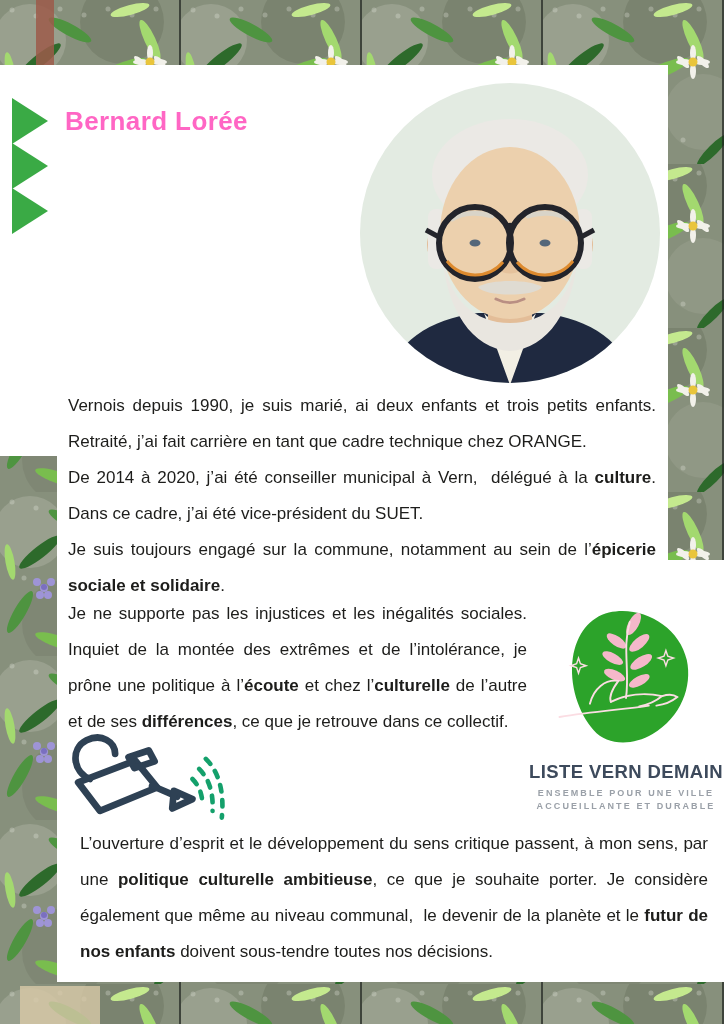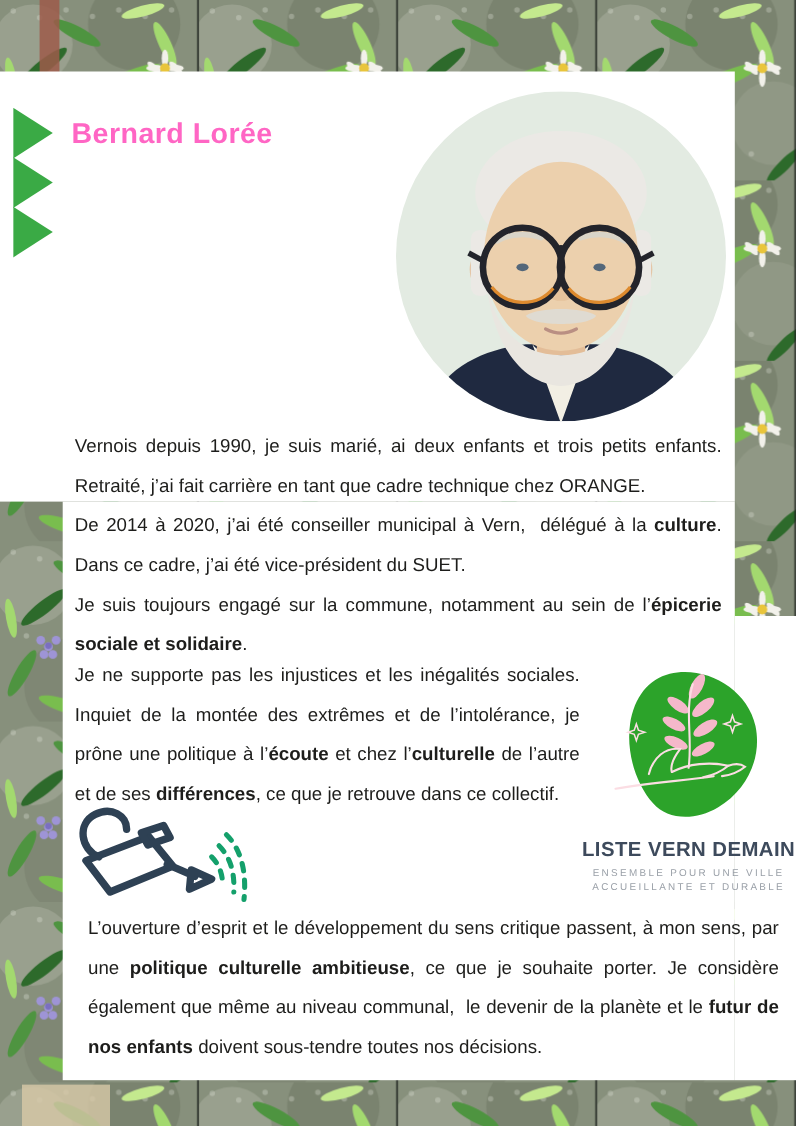--- a/index.html
+++ b/index.html
@@ -18,21 +18,21 @@
   .district{left:65px;top:197px;width:240px;font-size:21px;font-weight:700;color:#141414;}
   .portrait{left:360px;top:83px;width:300px;height:300px;border-radius:50%;overflow:hidden;}
   .para{font-size:17px;line-height:36px;color:#1d1d1b;text-align:justify;white-space:pre-wrap;}
   .para b{font-weight:700;}
   .p1{left:68px;top:388px;width:588px;}
   .p2{left:68px;top:596px;width:459px;}
   .p3{left:80px;top:826px;width:628px;}
   .logo-box{left:528px;top:603px;width:196px;text-align:center;}
   .logo-mark{width:152px;height:152px;margin:0 auto;display:block;}
   .logo-title{margin-top:6px;font-size:18.5px;font-weight:700;color:#3d4a5c;letter-spacing:.4px;}
-  .logo-tagline{margin-top:4px;font-size:9px;font-weight:400;color:#9aa0a8;letter-spacing:2.1px;line-height:13px;}
+  .logo-tagline{margin-top:4px;font-size:9px;font-weight:700;color:#9aa0a8;letter-spacing:2.1px;line-height:13px;}
   .can{left:58px;top:730px;width:168px;height:98px;}
 </style>
 </head>
 <body>
 
 <div class="page">
 
   <svg class="layer collage" viewBox="0 0 724 1024" preserveAspectRatio="none">
     <defs>
       <pattern id="tileP" width="181" height="164" patternUnits="userSpaceOnUse">

